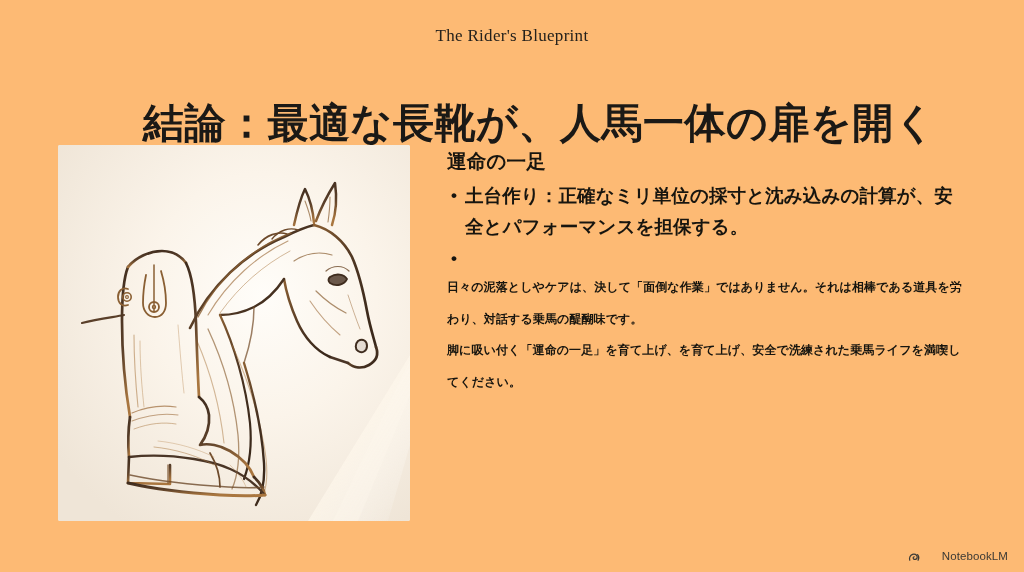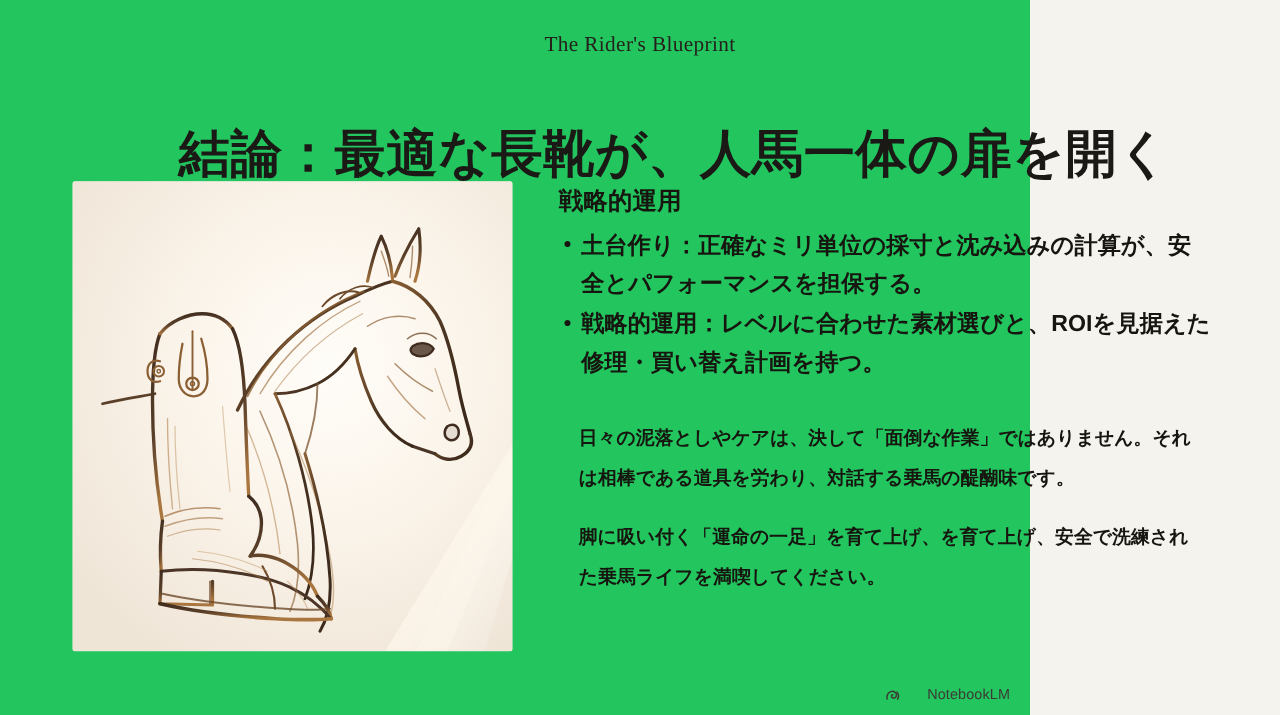--- a/index.html
+++ b/index.html
@@ -10,23 +10,23 @@
     width: 1024px;
     height: 572px;
     background: #f4f3ee;
     font-family: "Liberation Sans", sans-serif;
     overflow: hidden;
     position: relative;
   }
   #slide {
     position: absolute;
     left: 0; top: 0;
-    width: 824px;
+    width: 1024px;
     height: 572px;
-    background: #22c55e;
+    background: #fdba74;
   }
 
   
   #eyebrow {
     position: absolute;
     left: 0; top: 26px;
     width: 1024px;
     text-align: center;
     font-family: "Liberation Serif", "DejaVu Serif", serif;
     font-size: 17px;
@@ -94,25 +94,25 @@
     position: absolute;
     left: 4px;
     top: 0;
     line-height: 31px;
     font-size: 17px;
   }
   .para-wrap {
     margin-top: 30px;
   }
   .para {
-    font-size: 15px;
+    font-size: 12px;
     font-weight: bold;
     line-height: 31.5px;
     letter-spacing: 0.1px;
-    margin: 16px;
+    margin: 0;
   }
 
   
   #watermark {
     position: absolute;
     right: 16px;
     bottom: 10px;
     display: flex;
     align-items: center;
     gap: 21px;
@@ -260,30 +260,29 @@
         <path d="M96 302 C116 304 138 310 156 320" stroke="#a97740" stroke-width="1" opacity="0.5"></path>
         <path d="M100 296 C120 298 140 304 156 312" stroke="#b98a54" stroke-width="0.9" opacity="0.42"></path>
         <path d="M172 320 C180 328 186 336 188 342" stroke="#b98a54" stroke-width="0.9" opacity="0.45"></path>
 
       </g>
     </svg>
   </div>
 
   <div id="textcol">
 
-    <p class="sum-head">戦略的運用</p>
+    <p class="sum-head">運命の一足</p>
 
     <ul class="bullets">
       <li>
         <span class="dot">•</span>
         <span>土台作り：正確なミリ単位の採寸と沈み込みの計算が、安全とパフォーマンスを担保する。</span>
       </li>
       <li>
         <span class="dot">•</span>
-        <span>戦略的運用：レベルに合わせた素材選びと、ROIを見据えた修理・買い替え計画を持つ。</span>
       </li>
     </ul>
 
     <div class="para-wrap">
       <p class="para">日々の泥落としやケアは、決して「面倒な作業」ではありません。それは相棒である道具を労わり、対話する乗馬の醍醐味です。</p>
       <p class="para">脚に吸い付く「運命の一足」を育て上げ、を育て上げ、安全で洗練された乗馬ライフを満喫してください。</p>
     </div>
   </div>
 
   <div id="watermark">

